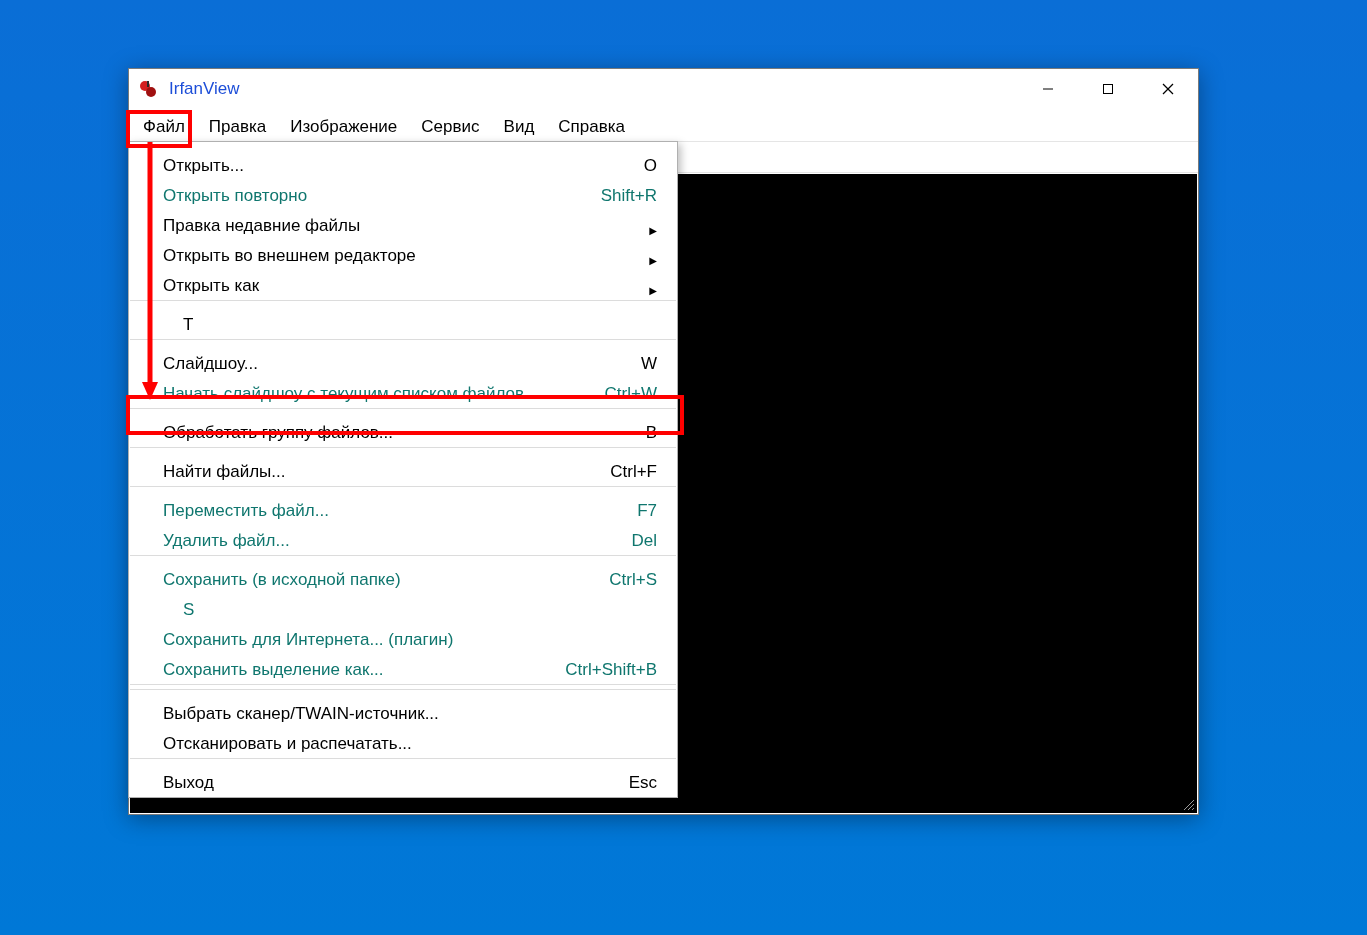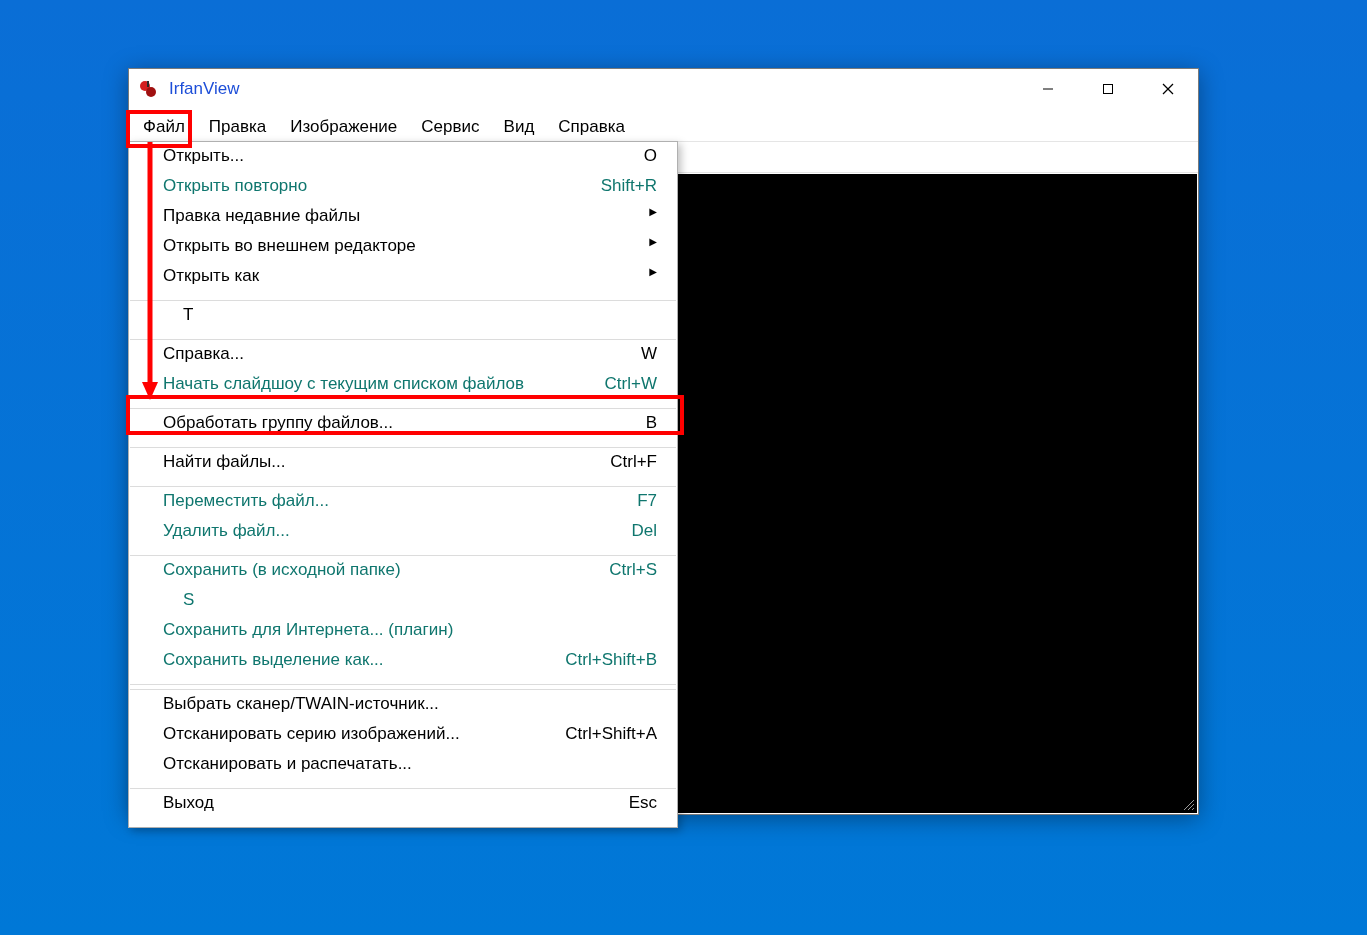--- a/index.html
+++ b/index.html
@@ -118,21 +118,21 @@
     width: 548px;
     background: #fff;
     border: 1px solid #b0b0b0;
     box-shadow: 3px 3px 8px rgba(0,0,0,0.25);
     padding: 4px 0;
     z-index: 10;
   }
   .menu-item {
     height: 30px;
     display: flex;
-    align-items: flex-start;
+    align-items: flex-end;
     padding: 0 20px 0 34px;
     font-size: 17px;
     color: #000;
   }
   .menu-item.disabled {
     color: #0f766e;
   }
   .menu-item .label { flex: 1; }
   .menu-item .shortcut {
     color: inherit;
@@ -362,21 +362,21 @@
     <div class="menu-item">
       <span class="label">Открыть как</span>
       <span class="arrow" style="font-size: 10px;">▶</span>
     </div>
     <div class="menu-sep"></div>
     <div class="menu-item">
       <span class="shortcut">T</span>
     </div>
     <div class="menu-sep"></div>
     <div class="menu-item">
-      <span class="label">Справка...</span>
+      <span class="label">Слайдшоу...</span>
       <span class="shortcut">W</span>
     </div>
     <div class="menu-item disabled">
       <span class="label">Начать слайдшоу с текущим списком файлов</span>
       <span class="shortcut">Ctrl+W</span>
     </div>
     <div class="menu-sep"></div>
     <div class="menu-item">
       <span class="label">Обработать группу файлов...</span>
       <span class="shortcut">B</span>
@@ -407,24 +407,20 @@
       <span class="label">Сохранить для Интернета... (плагин)</span>
     </div>
     <div class="menu-item disabled">
       <span class="label">Сохранить выделение как...</span>
       <span class="shortcut">Ctrl+Shift+B</span>
     </div>
     <div class="menu-sep"></div>
     <div class="menu-sep"></div>
     <div class="menu-item">
       <span class="label">Выбрать сканер/TWAIN-источник...</span>
-    </div>
-    <div class="menu-item">
-      <span class="label">Отсканировать серию изображений...</span>
-      <span class="shortcut">Ctrl+Shift+A</span>
     </div>
     <div class="menu-item">
       <span class="label">Отсканировать и распечатать...</span>
     </div>
     <div class="menu-sep"></div>
     <div class="menu-item">
       <span class="label">Выход</span>
       <span class="shortcut">Esc</span>
     </div>
   </div>

